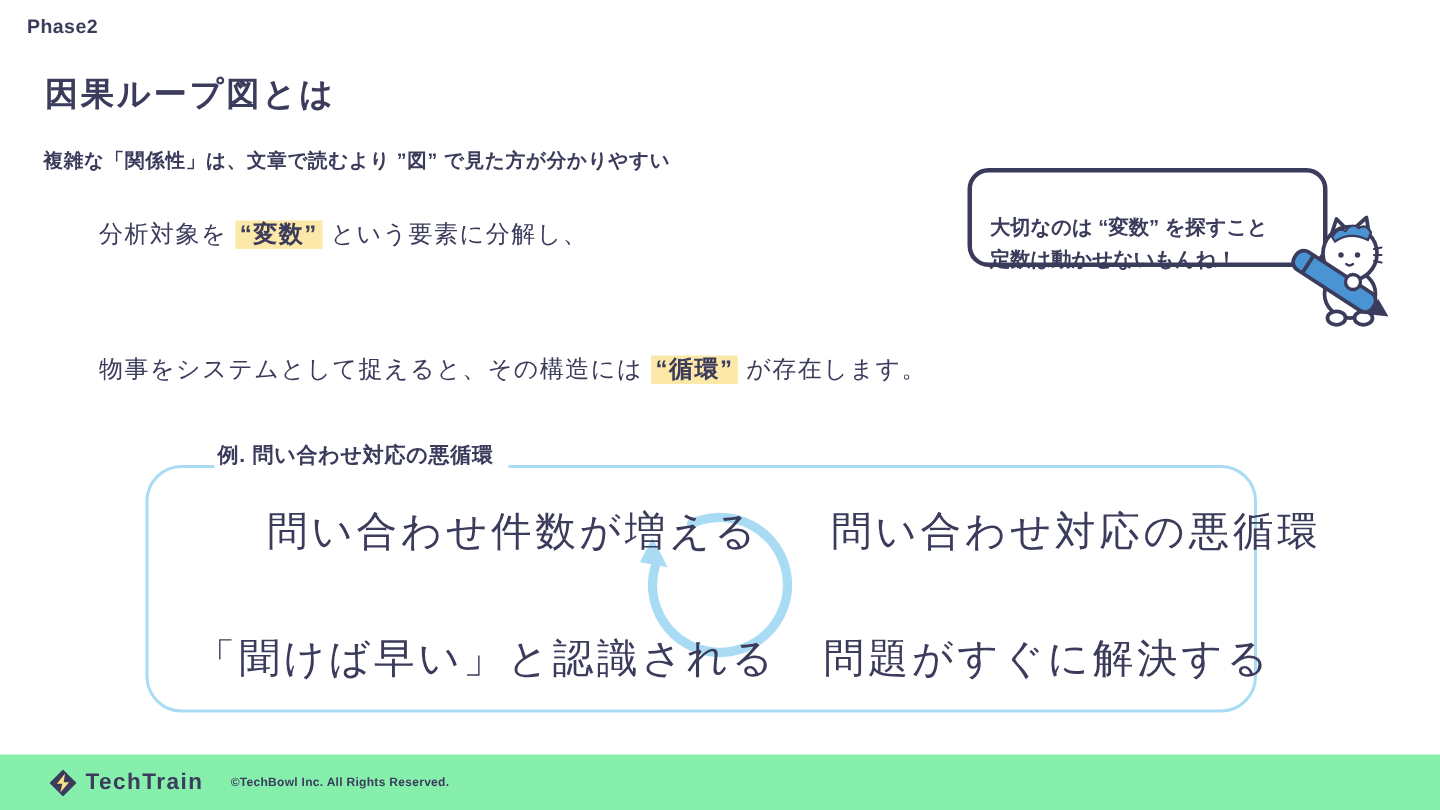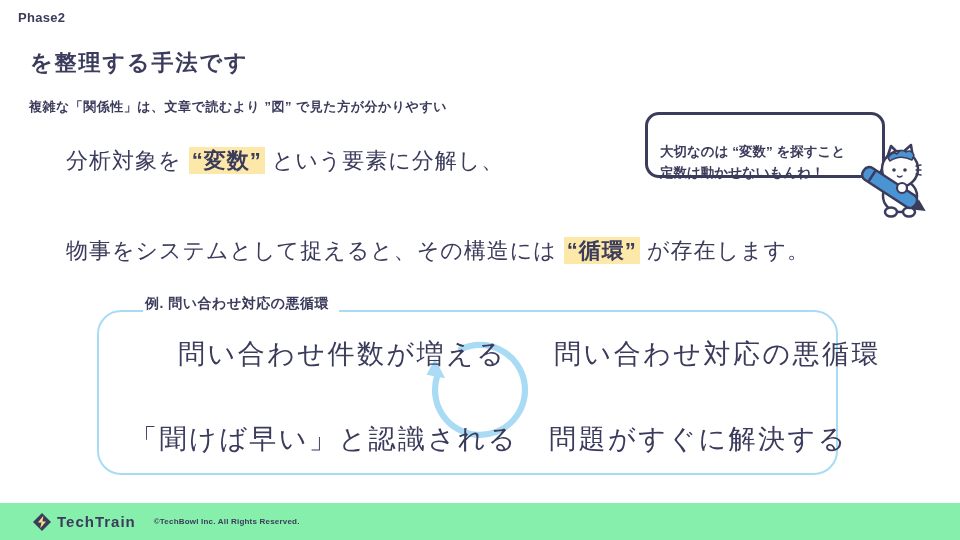--- a/index.html
+++ b/index.html
@@ -11,21 +11,21 @@
     overflow: hidden;
     font-family: "Liberation Sans", "DejaVu Sans", sans-serif;
     color: #3b3b5c;
   }
   .abs { position: absolute; }
 
   .phase-label { left: 18px; top: 10px; font-size: 13px; font-weight: bold; letter-spacing: .3px; }
   .slide-title { left: 30px; top: 48px; font-size: 22px; font-weight: bold; letter-spacing: 2px; }
   .slide-subtitle { left: 29px; top: 98px; font-size: 13px; font-weight: bold; letter-spacing: .5px; }
 
-  .body-line { font-size: 22px; letter-spacing: 1px; white-space: nowrap; }
+  .body-line { font-size: 16px; letter-spacing: 1px; white-space: nowrap; }
   .body-line .hl {
     font-weight: bold;
     background: #fce8a8;
     padding: 1px 3px;
   }
   .line1 { left: 66px; top: 146px; }
   .line2 { left: 66px; top: 179px; }
   .line3 { left: 66px; top: 236px; }
 
   .callout {
@@ -88,21 +88,21 @@
     color: #3b3b5c;
     letter-spacing: .2px;
   }
 </style>
 </head>
 <body>
 
 <div class="slide">
 
   <div class="abs phase-label">Phase2</div>
-  <h1 class="abs slide-title">を整理する手法です</h1>
+  <h1 class="abs slide-title">因果ループ図とは</h1>
   <div class="abs slide-subtitle">複雑な「関係性」は、文章で読むより ”図” で見た方が分かりやすい</div>
 
   <div class="abs body-line line1"><span>分析対象を </span><span class="hl">“変数”</span><span> という要素に分解し、</span></div>
 
 
   <div class="abs body-line line3"><span>物事をシステムとして捉えると、その構造には </span><span class="hl">“循環”</span><span> が存在します。</span></div>
 
   <div class="abs callout">
     <p>大切なのは “変数” を探すこと</p>
     <p>定数は動かせないもんね！</p>

